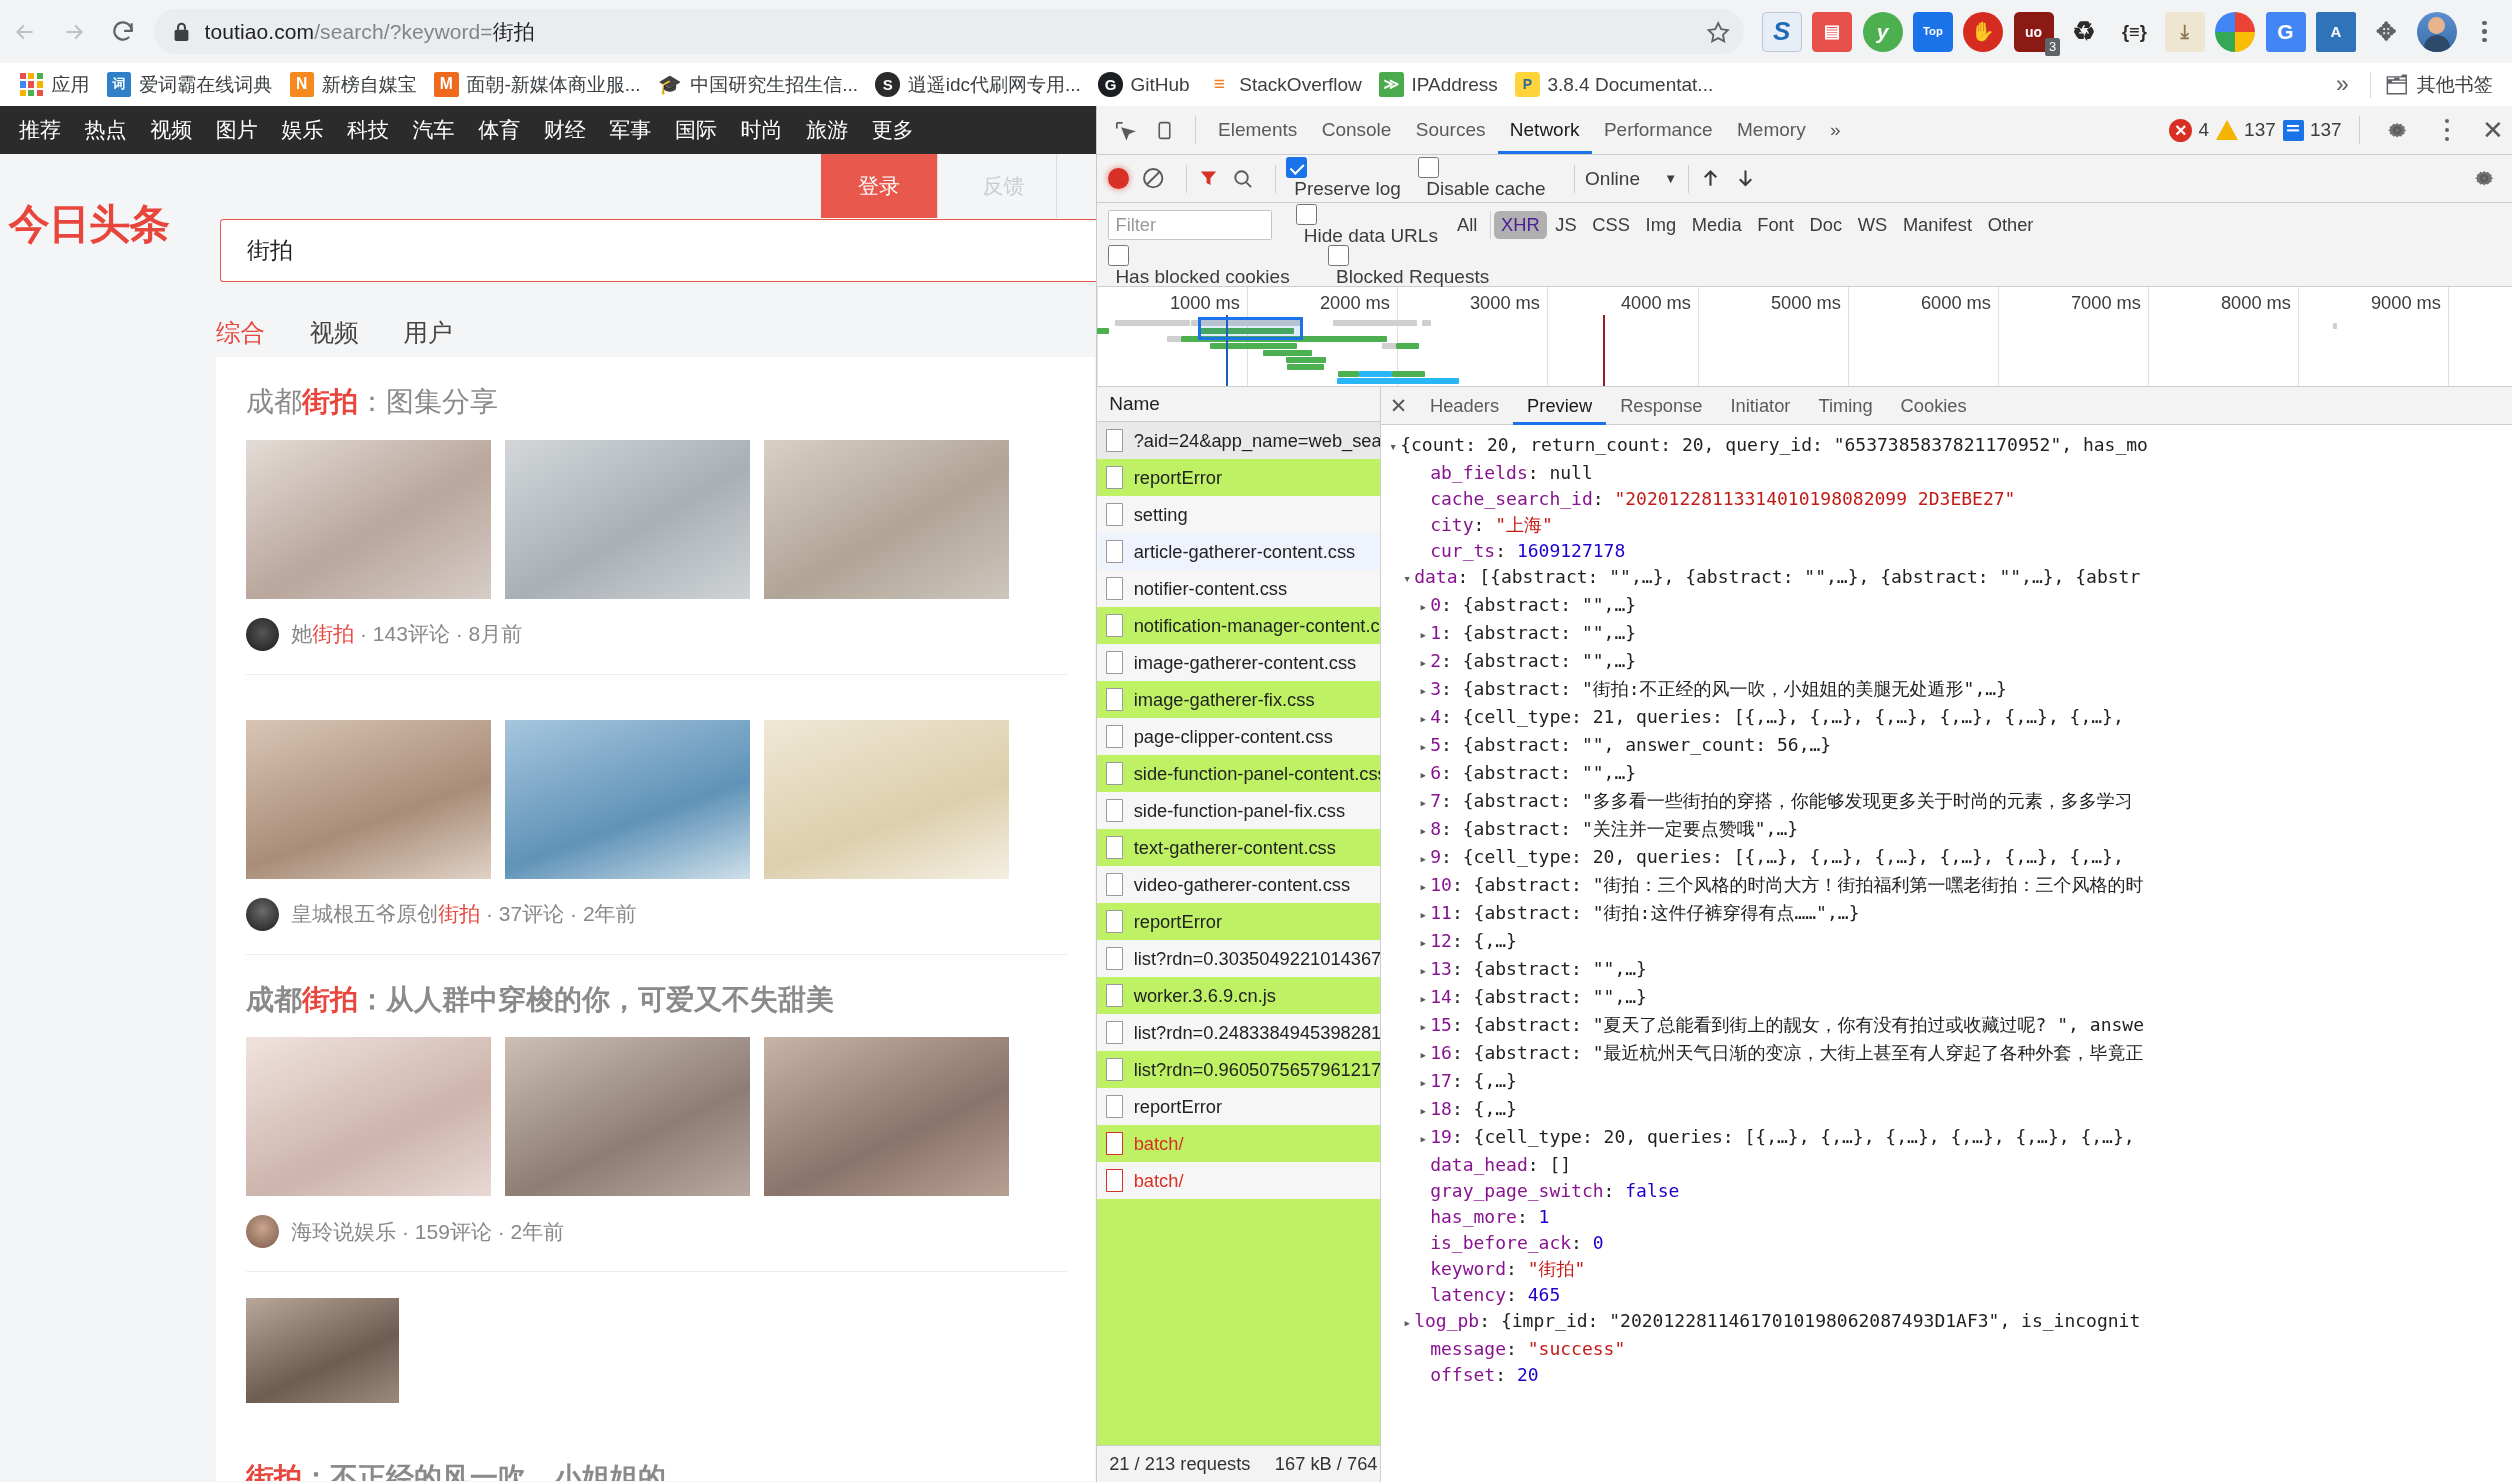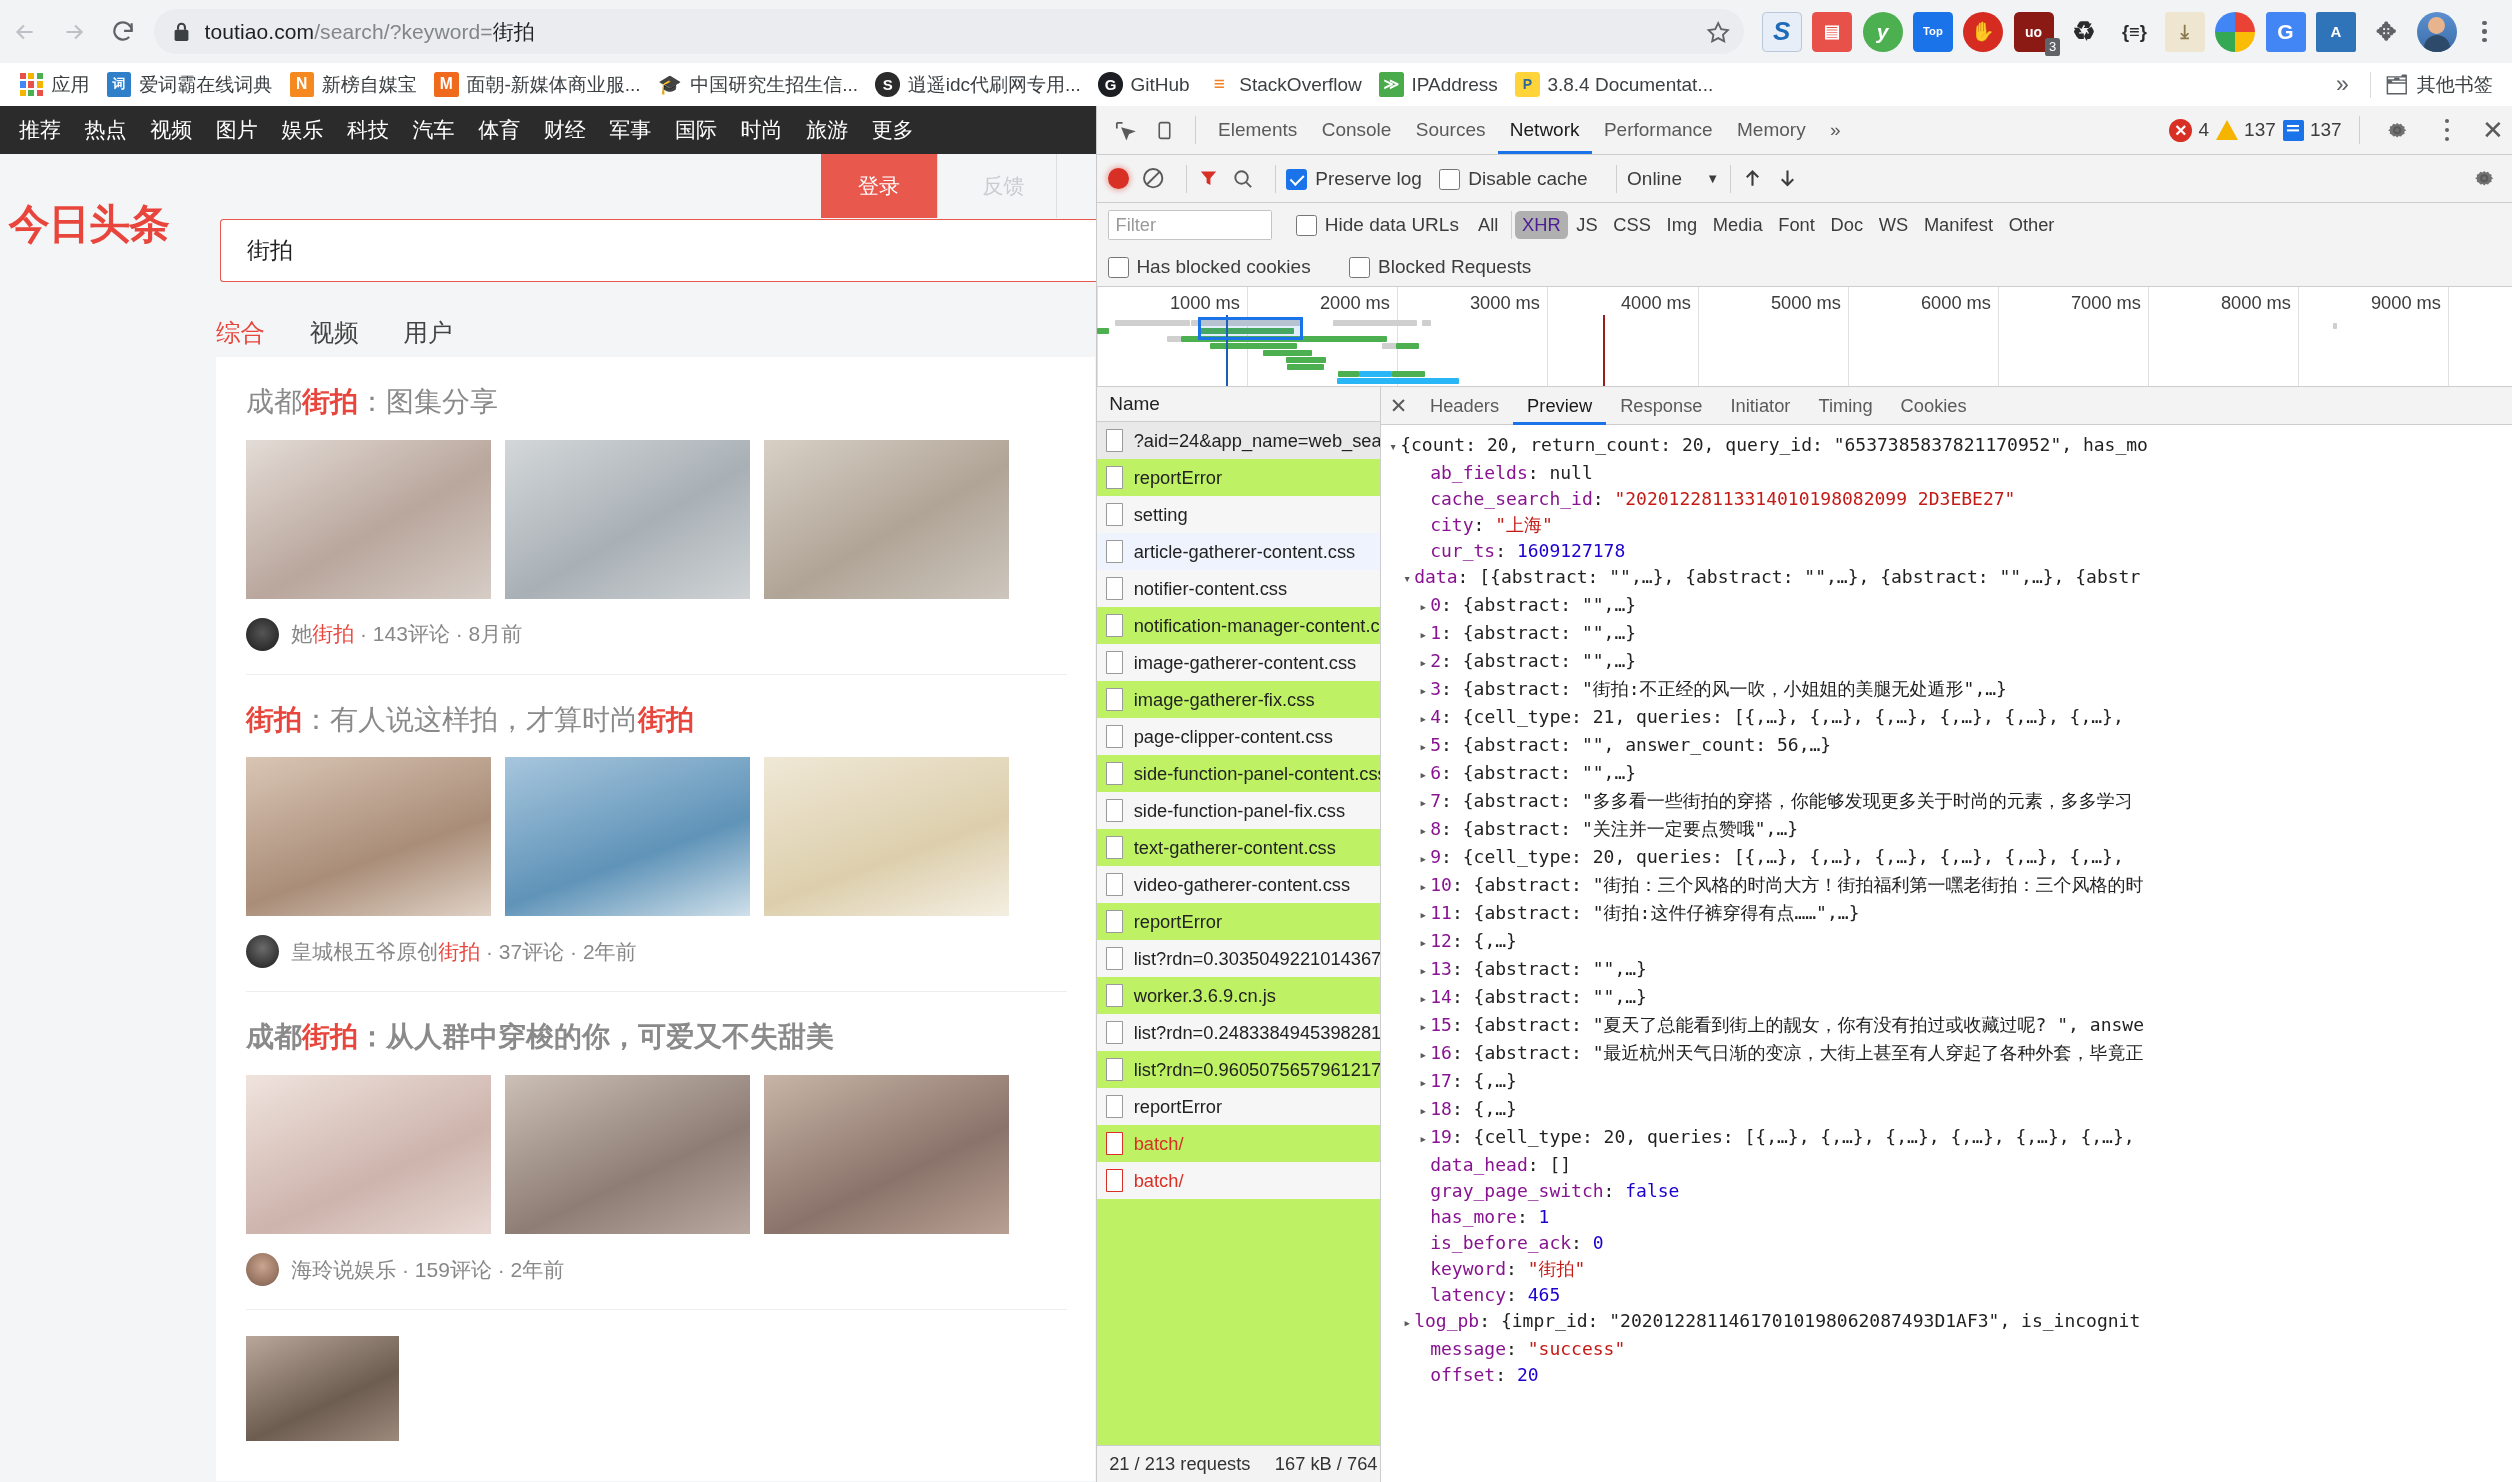--- a/index.html
+++ b/index.html
@@ -205,21 +205,21 @@
   .chk {
     width: 21px; height: 21px; border: 1.7px solid #767676; border-radius: 2.6px;
     background: #fff; flex: 0 0 auto; position: relative;
   }
   .chk.on { background: #1a73e8; border-color: #1a73e8; }
   .chk.on::after {
     content: ""; position: absolute; left: 6.1px; top: 2.6px; width: 6.1px; height: 11.3px;
     border: solid #fff; border-width: 0 2.6px 2.6px 0; transform: rotate(45deg);
   }
   .tb-label { font-size: 19px; color: #3c3c3c; margin-left: 7.9px; white-space: nowrap; }
-  .tb-group { display: flex; align-items: flex-end; margin-right: 17.5px; }
+  .tb-group { display: flex; align-items: flex-start; margin-right: 17.5px; flex-direction: column; }
   .throttle {
     display: flex; align-items: center; font-size: 19px; color: #3c3c3c; gap: 24.4px;
   }
 
   .dt-filterbar {
     height: 44px; display: flex; align-items: center; flex: 0 0 auto;
     padding-left: 10.5px; background: #f3f3f3;
   }
   .filter-input {
     width: 164px; height: 30px; background: #fff; border: 0.9px solid #c4c4c4;
@@ -488,21 +488,20 @@
           <div class="thumb" style="background:linear-gradient(150deg,#d8d0c6,#b0a496 55%,#cdc6bd)"></div>
         </div>
         <div class="meta">
           <span class="meta-av" style="background:radial-gradient(circle at 50% 45%,#555,#1b1b1b)"></span>
           <span class="meta-txt"><span>她</span><em>街拍</em> · <span>143评论</span> · <span>8月前</span></span>
         </div>
       </div>
       <div class="divider"></div>
 
       <div class="card">
-        <div class="card-title"><em>街拍</em><span>：有人说这样拍，才算时尚</span><em>街拍</em></div>
         <div class="thumbs">
           <div class="thumb" style="background:linear-gradient(160deg,#d9c5b5,#a98d78 60%,#e0d2c6)"></div>
           <div class="thumb" style="background:linear-gradient(160deg,#a7c6dd,#5f93b8 60%,#cfe0ea)"></div>
           <div class="thumb" style="background:linear-gradient(160deg,#efe8d6,#ddcfad 60%,#f4efe2)"></div>
         </div>
         <div class="meta">
           <span class="meta-av" style="background:radial-gradient(circle at 50% 40%,#6b6b6b,#1b1b1b)"></span>
           <span class="meta-txt"><span>皇城根五爷原创</span><em>街拍</em> · <span>37评论</span> · <span>2年前</span></span>
         </div>
       </div>

